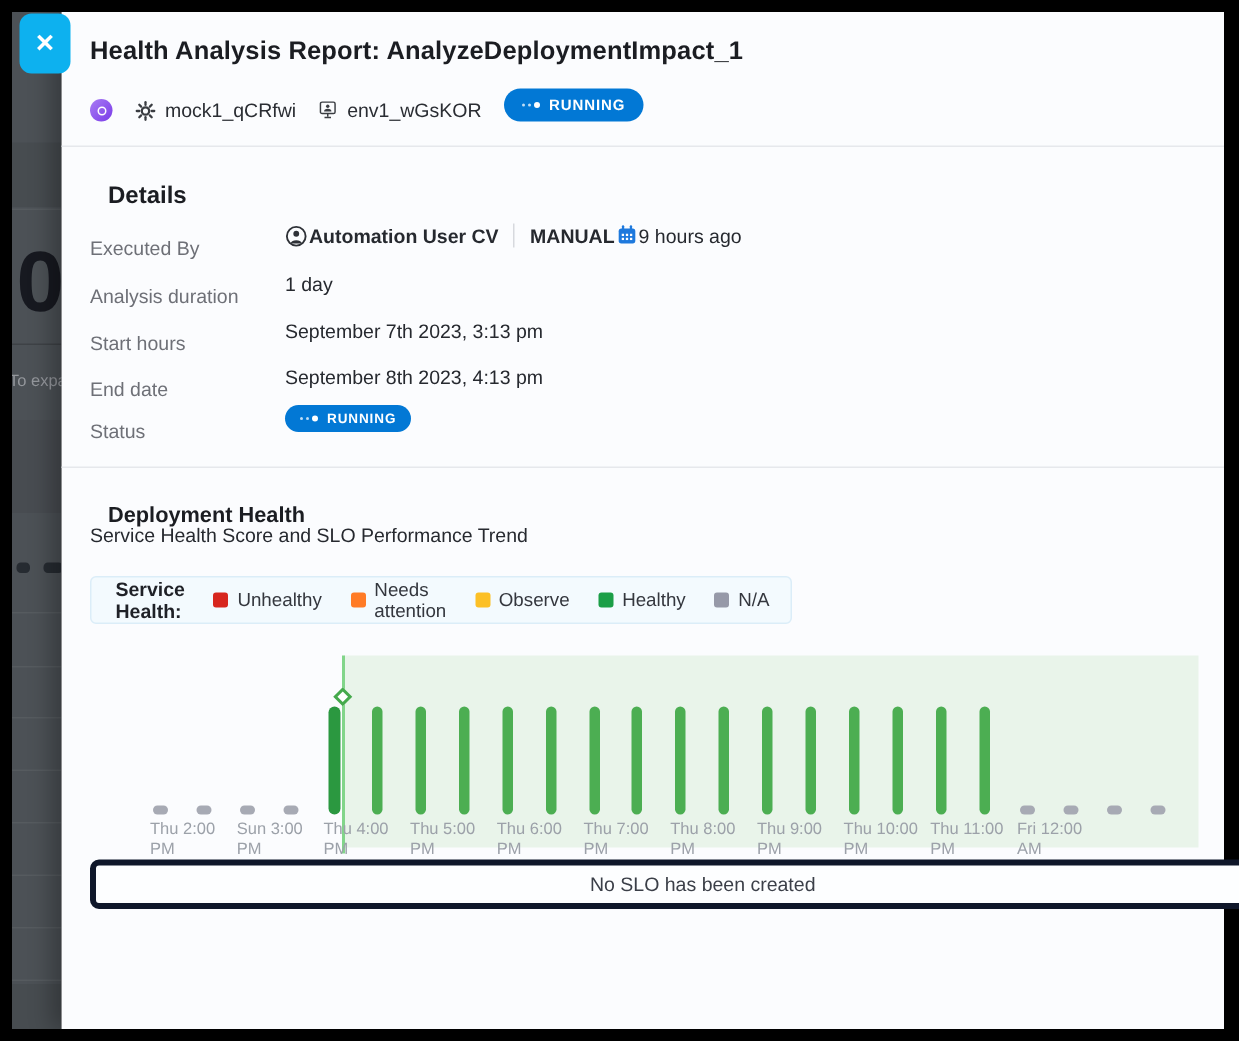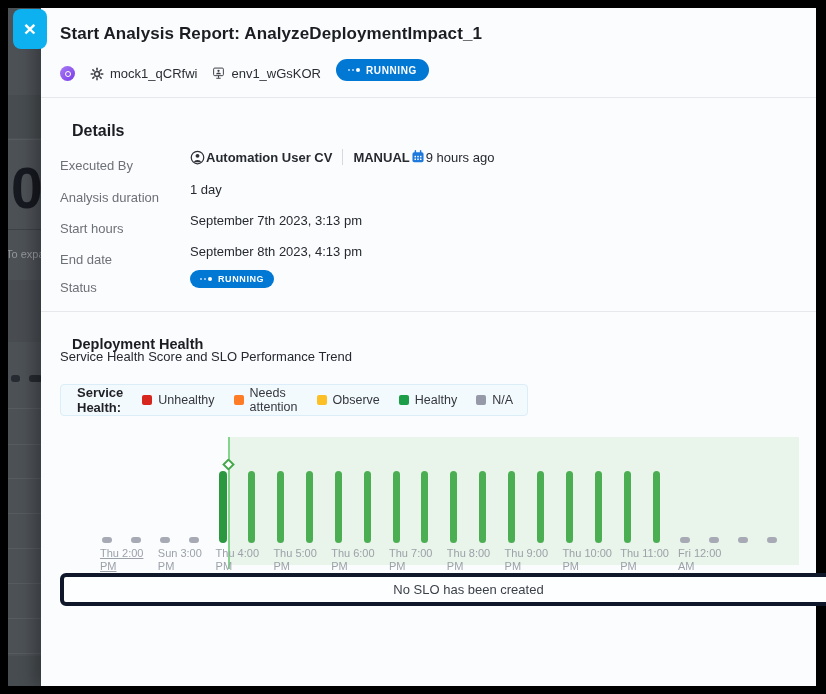--- a/index.html
+++ b/index.html
@@ -83,21 +83,21 @@
     <div class="strip-line" style="top:505px;"></div>
     <div class="strip-line" style="top:540px;"></div>
     <div class="strip-line" style="top:575px;"></div>
     <div class="strip-line" style="top:610px;"></div>
     <div class="strip-line" style="top:645px;"></div>
     <div class="strip-band" style="top:648px;height:30px;"></div>
   </div>
 
   <div class="modal">
 
-    <h1 class="drawer-title">Start Analysis Report: AnalyzeDeploymentImpact_1</h1>
+    <h1 class="drawer-title">Health Analysis Report: AnalyzeDeploymentImpact_1</h1>
 
     <div class="meta-row">
       <span class="purple-avatar">
           <i></i>
         </span>
       <span class="meta-item">
         <span class="ic">
           <svg width="14" height="14" viewBox="0 0 24 24" fill="none" stroke="#3a3d42" stroke-width="2.6" stroke-linecap="round">
             <circle cx="12" cy="12" r="4.2"></circle>
             <line x1="12" y1="2" x2="12" y2="5"></line>
@@ -249,21 +249,21 @@
         <div class="slot healthy" title="Thu 9:00 PM" style="left: 448.1px;"></div>
         <div class="slot healthy" title="Thu 9:30 PM" style="left: 477px;"></div>
         <div class="slot healthy" title="Thu 10:00 PM" style="left: 505.9px;"></div>
         <div class="slot healthy" title="Thu 10:30 PM" style="left: 534.8px;"></div>
         <div class="slot healthy" title="Thu 11:00 PM" style="left: 563.7px;"></div>
         <div class="slot healthy" title="Thu 11:30 PM" style="left: 592.6px;"></div>
         <div class="slot na" title="Fri 12:00 AM" style="left: 620px;"></div>
         <div class="slot na" title="Fri 12:30 AM" style="left: 648.9px;"></div>
         <div class="slot na" title="Fri 1:00 AM" style="left: 677.8px;"></div>
         <div class="slot na" title="Fri 1:30 AM" style="left: 706.7px;"></div>
-        <div class="axis-label" style="left: 40px; text-decoration: underline;">
+        <div class="axis-label" style="left: 40px;">
           <span>Thu 2:00</span>
           <span>PM</span>
         </div>
         <div class="axis-label" style="left: 97.8px;">
           <span>Sun 3:00</span>
           <span>PM</span>
         </div>
         <div class="axis-label" style="left: 155.6px;">
           <span>Thu 4:00</span>
           <span>PM</span>

